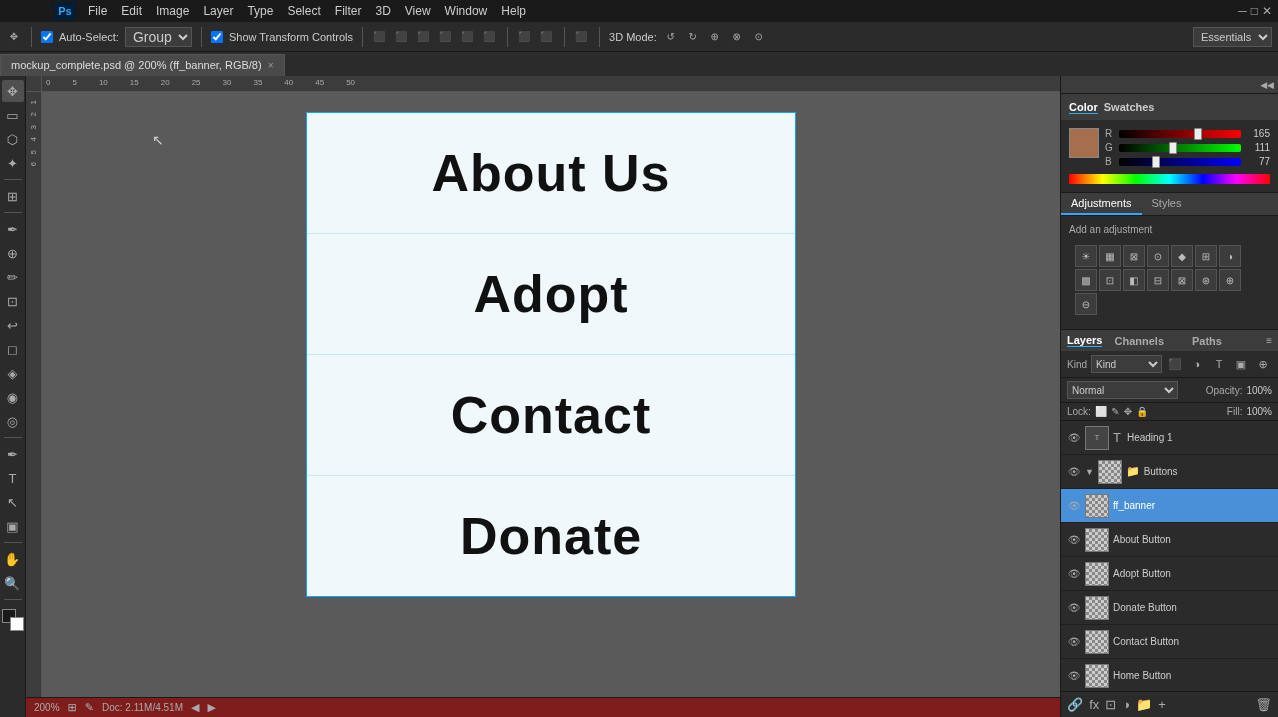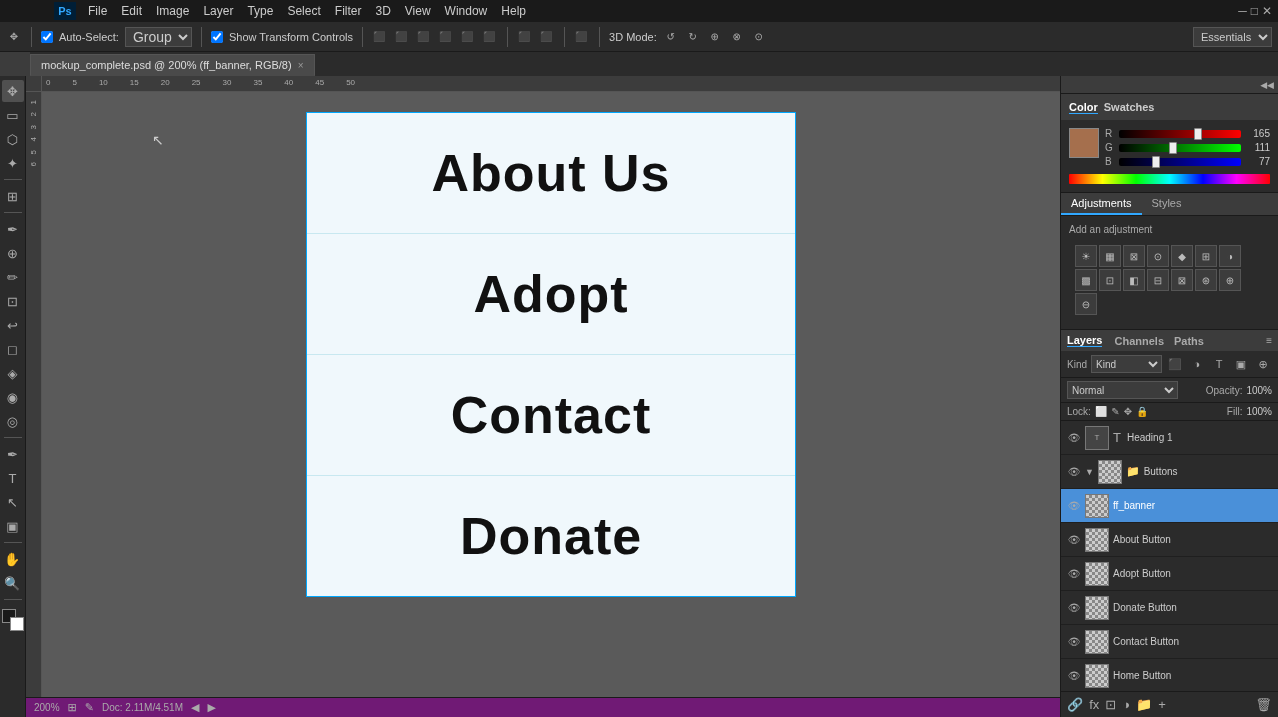--- a/index.html
+++ b/index.html
@@ -82,21 +82,20 @@
       margin-left: auto;
     }
 
     
     .tab-bar {
       height: 24px;
       background: #2b2b2b;
       display: flex;
       align-items: flex-end;
       flex-shrink: 0;
-      margin-left: 30px;
     }
     .tab {
       background: #3d3d3d;
       border: 1px solid #555;
       border-bottom: none;
       color: #ccc;
       font-size: 11px;
       padding: 3px 10px;
       display: flex;
       align-items: center;
@@ -269,21 +268,21 @@
       font-size: 52px;
       font-weight: 900;
       letter-spacing: 1px;
       color: #111;
       font-family: 'Impact', 'Arial Black', sans-serif;
     }
 
     
     .status-bar {
       height: 20px;
-      background: #701a75;
+      background: #7f1d1d;
       border-top: 1px solid #1a1a1a;
       display: flex;
       align-items: center;
       padding: 0 8px;
       gap: 8px;
       flex-shrink: 0;
     }
     .status-text {
       color: #aaa;
       font-size: 10px;
@@ -817,21 +816,21 @@
           <div class="adj-icon-btn">⊕</div>
           <div class="adj-icon-btn">⊖</div>
         </div>
       </div>
     </div>
 
     <div style="flex:1; display:flex; flex-direction:column; overflow:hidden;">
       <div class="layers-header">
         <span class="layers-tab active">Layers</span>
         <span class="layers-tab" style="margin-left:8px; color:#aaa;">Channels</span>
-        <span class="layers-tab" style="margin-left:6px; color:#aaa;">Paths</span>
+        <span class="layers-tab" style="margin-left:24px; color:#aaa;">Paths</span>
         <span style="margin-left:auto; color:#aaa; font-size:10px; cursor:pointer;">≡</span>
       </div>
 
       <div class="layers-toolbar">
         <span style="color:#aaa; font-size:10px;">Kind</span>
         <select class="layers-kind-select">
           <option>Kind</option>
         </select>
         <div class="layers-icon-btn">⬛</div>
         <div class="layers-icon-btn">◑</div>

